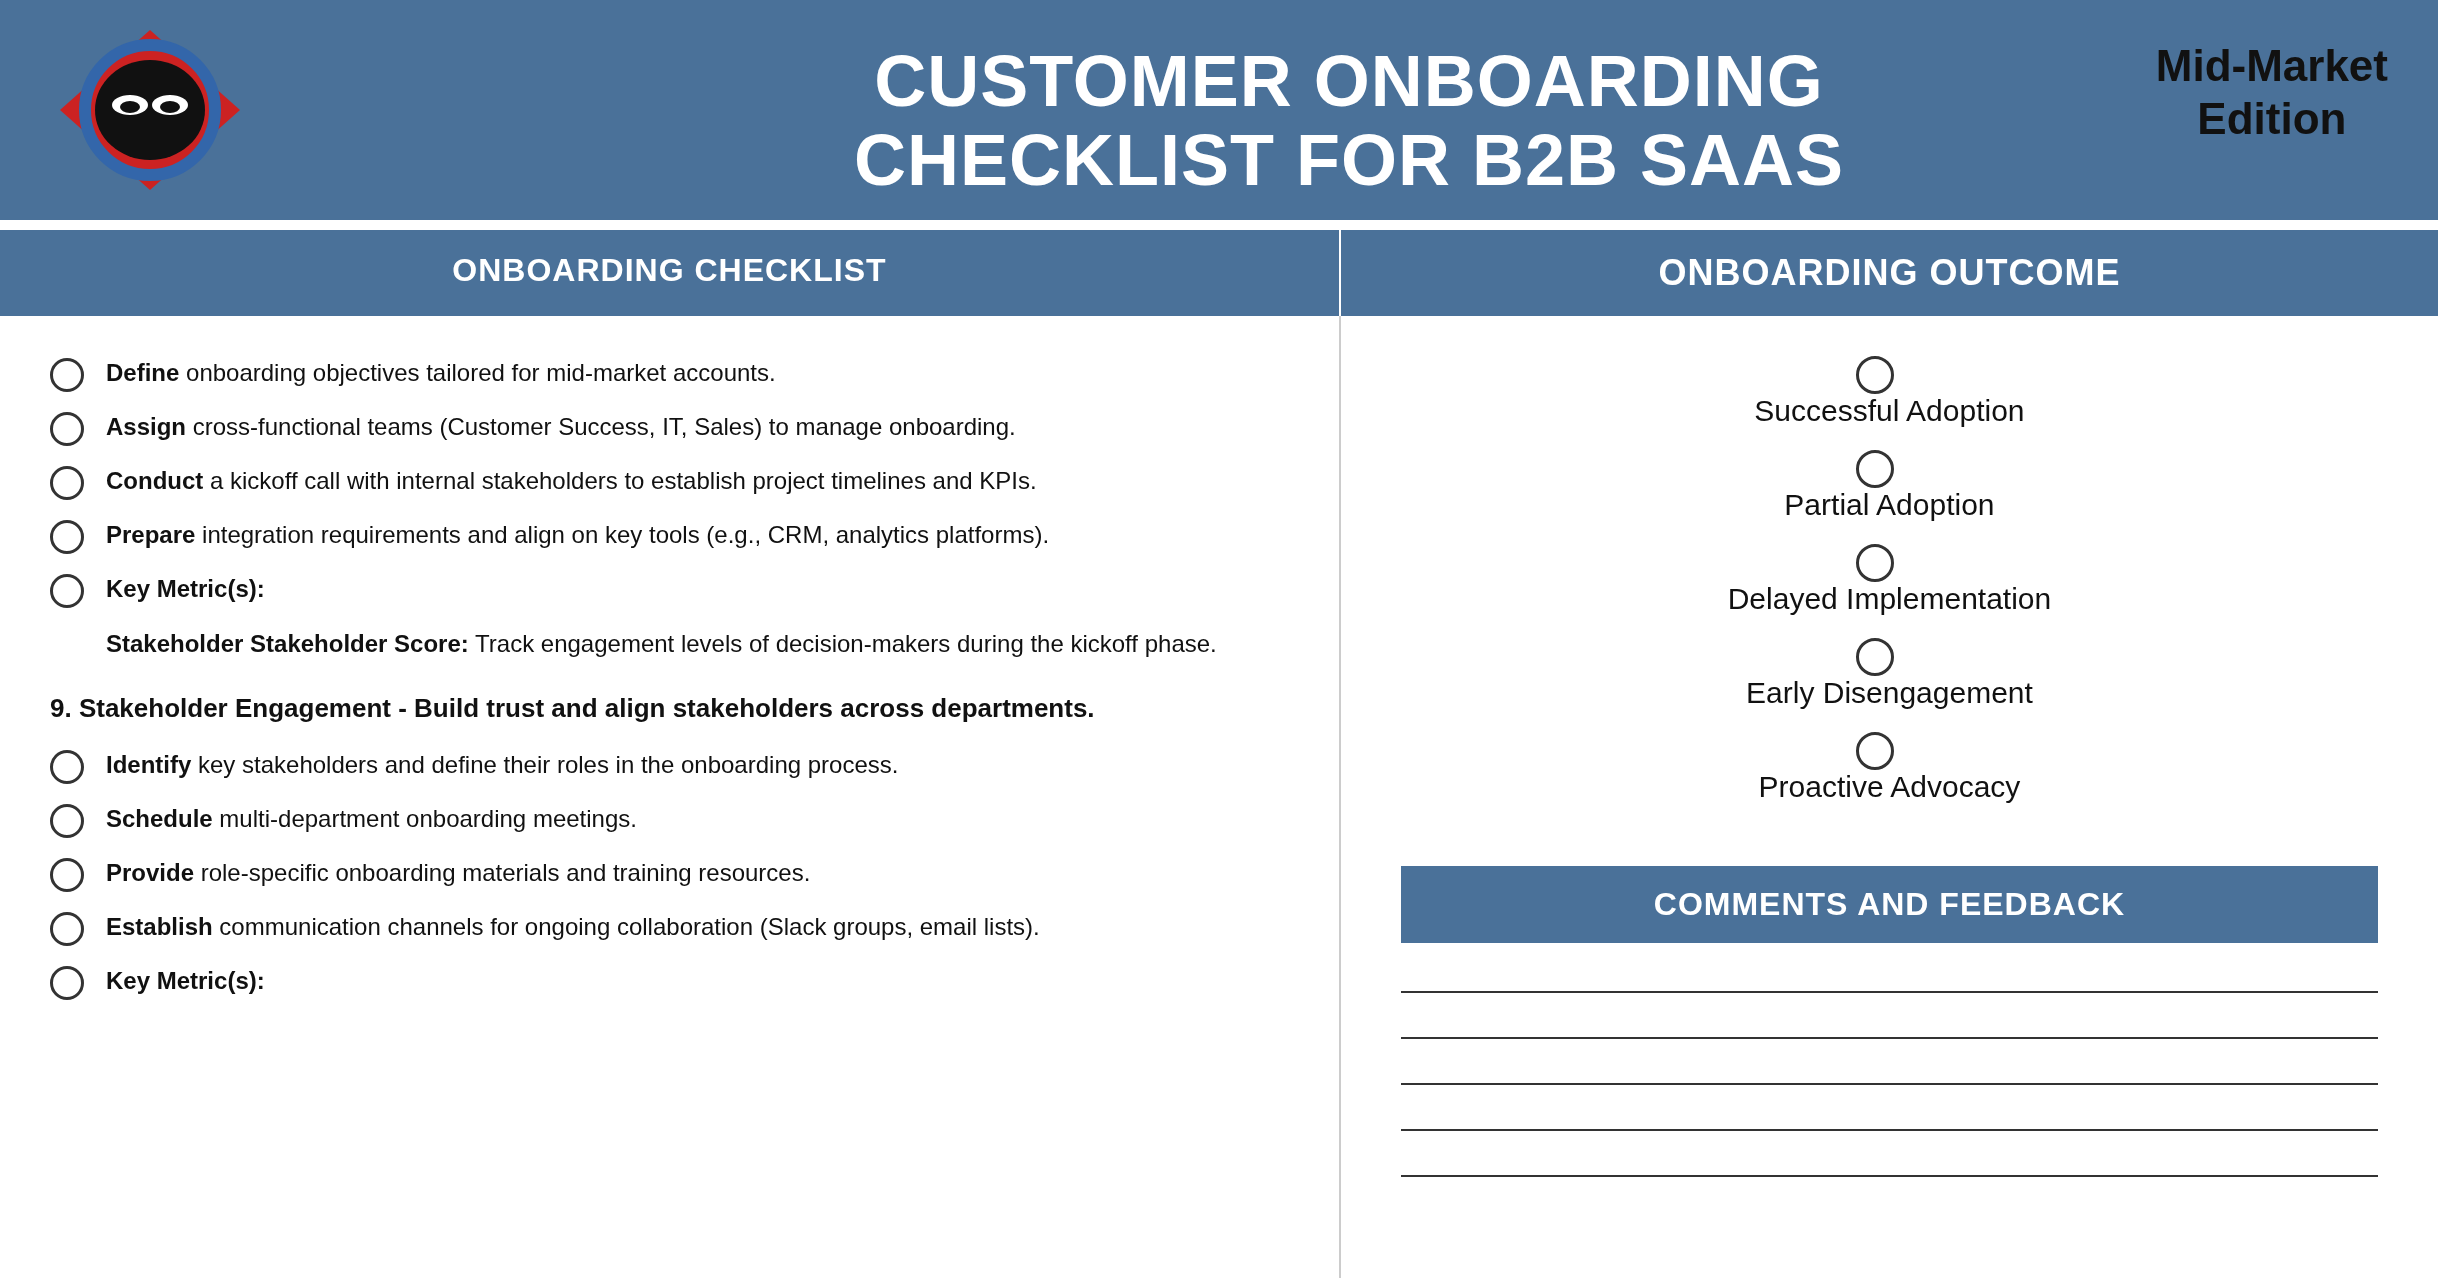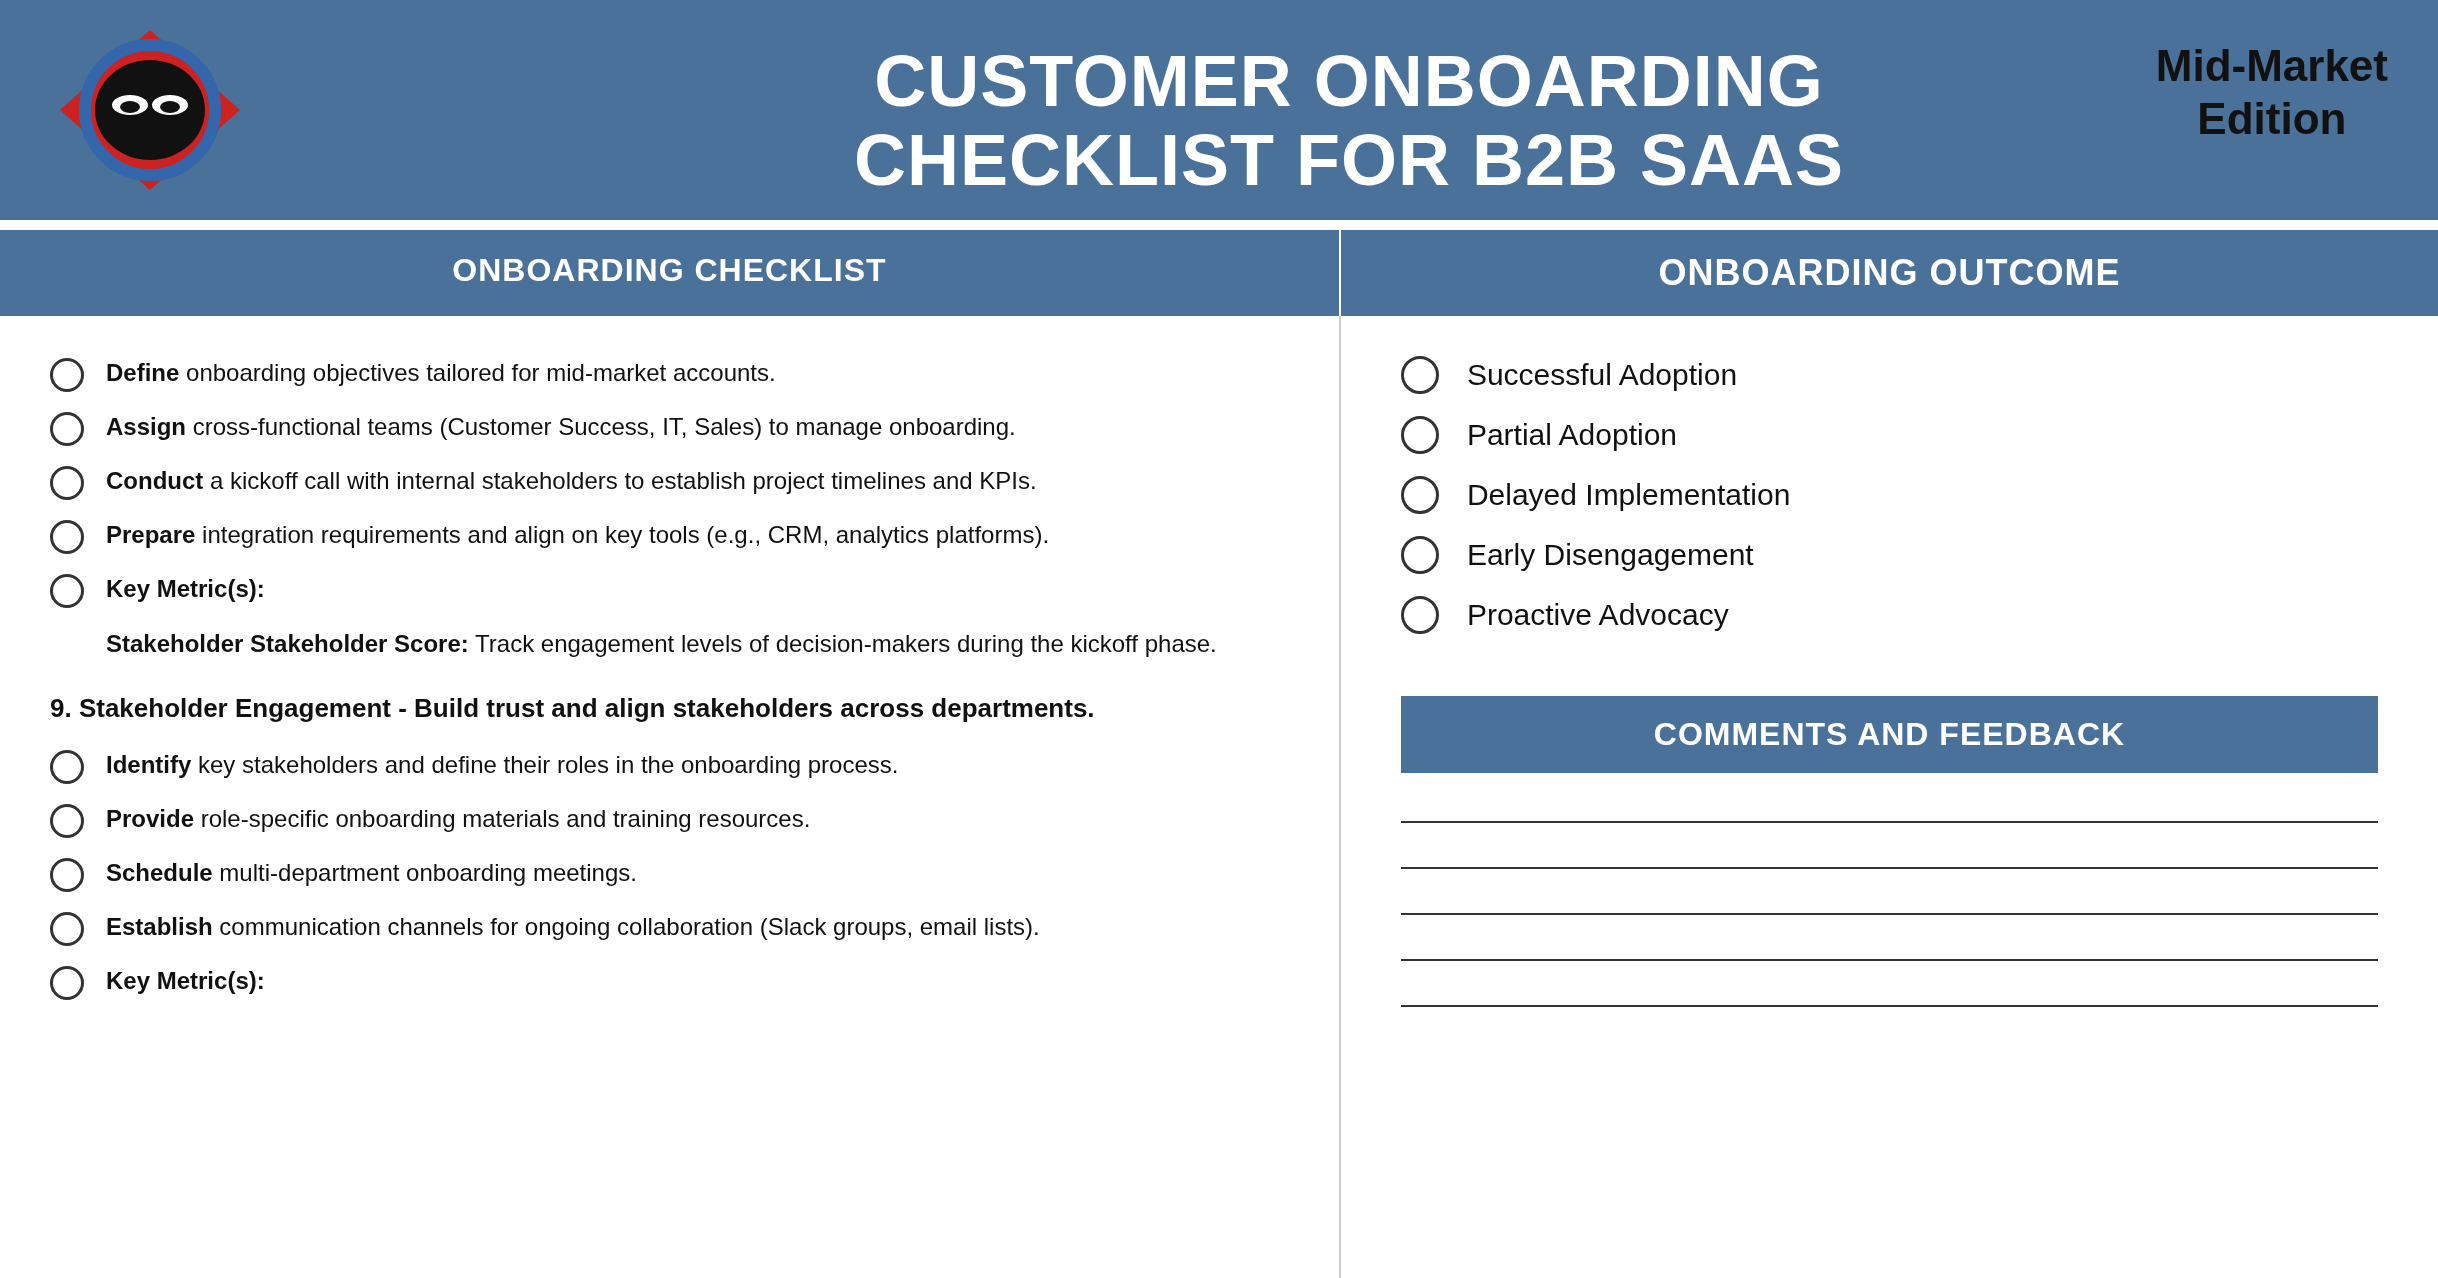--- a/index.html
+++ b/index.html
@@ -135,20 +135,21 @@
     .outcome-list {
       list-style: none;
       margin-bottom: 40px;
     }
     .outcome-item {
       display: flex;
       align-items: center;
       font-size: 30px;
       color: #111;
       margin-bottom: 22px;
+      flex-direction: column;
     }
     .outcome-circle {
       width: 38px;
       height: 38px;
       border: 3px solid #333;
       border-radius: 50%;
       flex-shrink: 0;
       margin-right: 28px;
     }
 
@@ -233,28 +234,28 @@
     </div>
 
     <div class="section-2-heading">9. Stakeholder Engagement - Build trust and align stakeholders across departments.</div>
 
     <div class="checklist-item">
       <div class="circle-checkbox"></div>
       <div class="item-text"><strong>Identify</strong> key stakeholders and define their roles in the onboarding process.</div>
     </div>
     <div class="checklist-item">
       <div class="circle-checkbox"></div>
+      <div class="item-text"><strong>Schedule</strong> multi-department onboarding meetings.</div>
+    </div>
+    <div class="checklist-item">
+      <div class="circle-checkbox"></div>
       <div class="item-text"><strong>Provide</strong> role-specific onboarding materials and training resources.</div>
     </div>
     <div class="checklist-item">
       <div class="circle-checkbox"></div>
-      <div class="item-text"><strong>Schedule</strong> multi-department onboarding meetings.</div>
-    </div>
-    <div class="checklist-item">
-      <div class="circle-checkbox"></div>
       <div class="item-text"><strong>Establish</strong> communication channels for ongoing collaboration (Slack groups, email lists).</div>
     </div>
     <div class="checklist-item">
       <div class="circle-checkbox"></div>
       <div class="item-text"><strong>Key Metric(s):</strong></div>
     </div>
 
   </div>
 
   <div class="right-panel">

